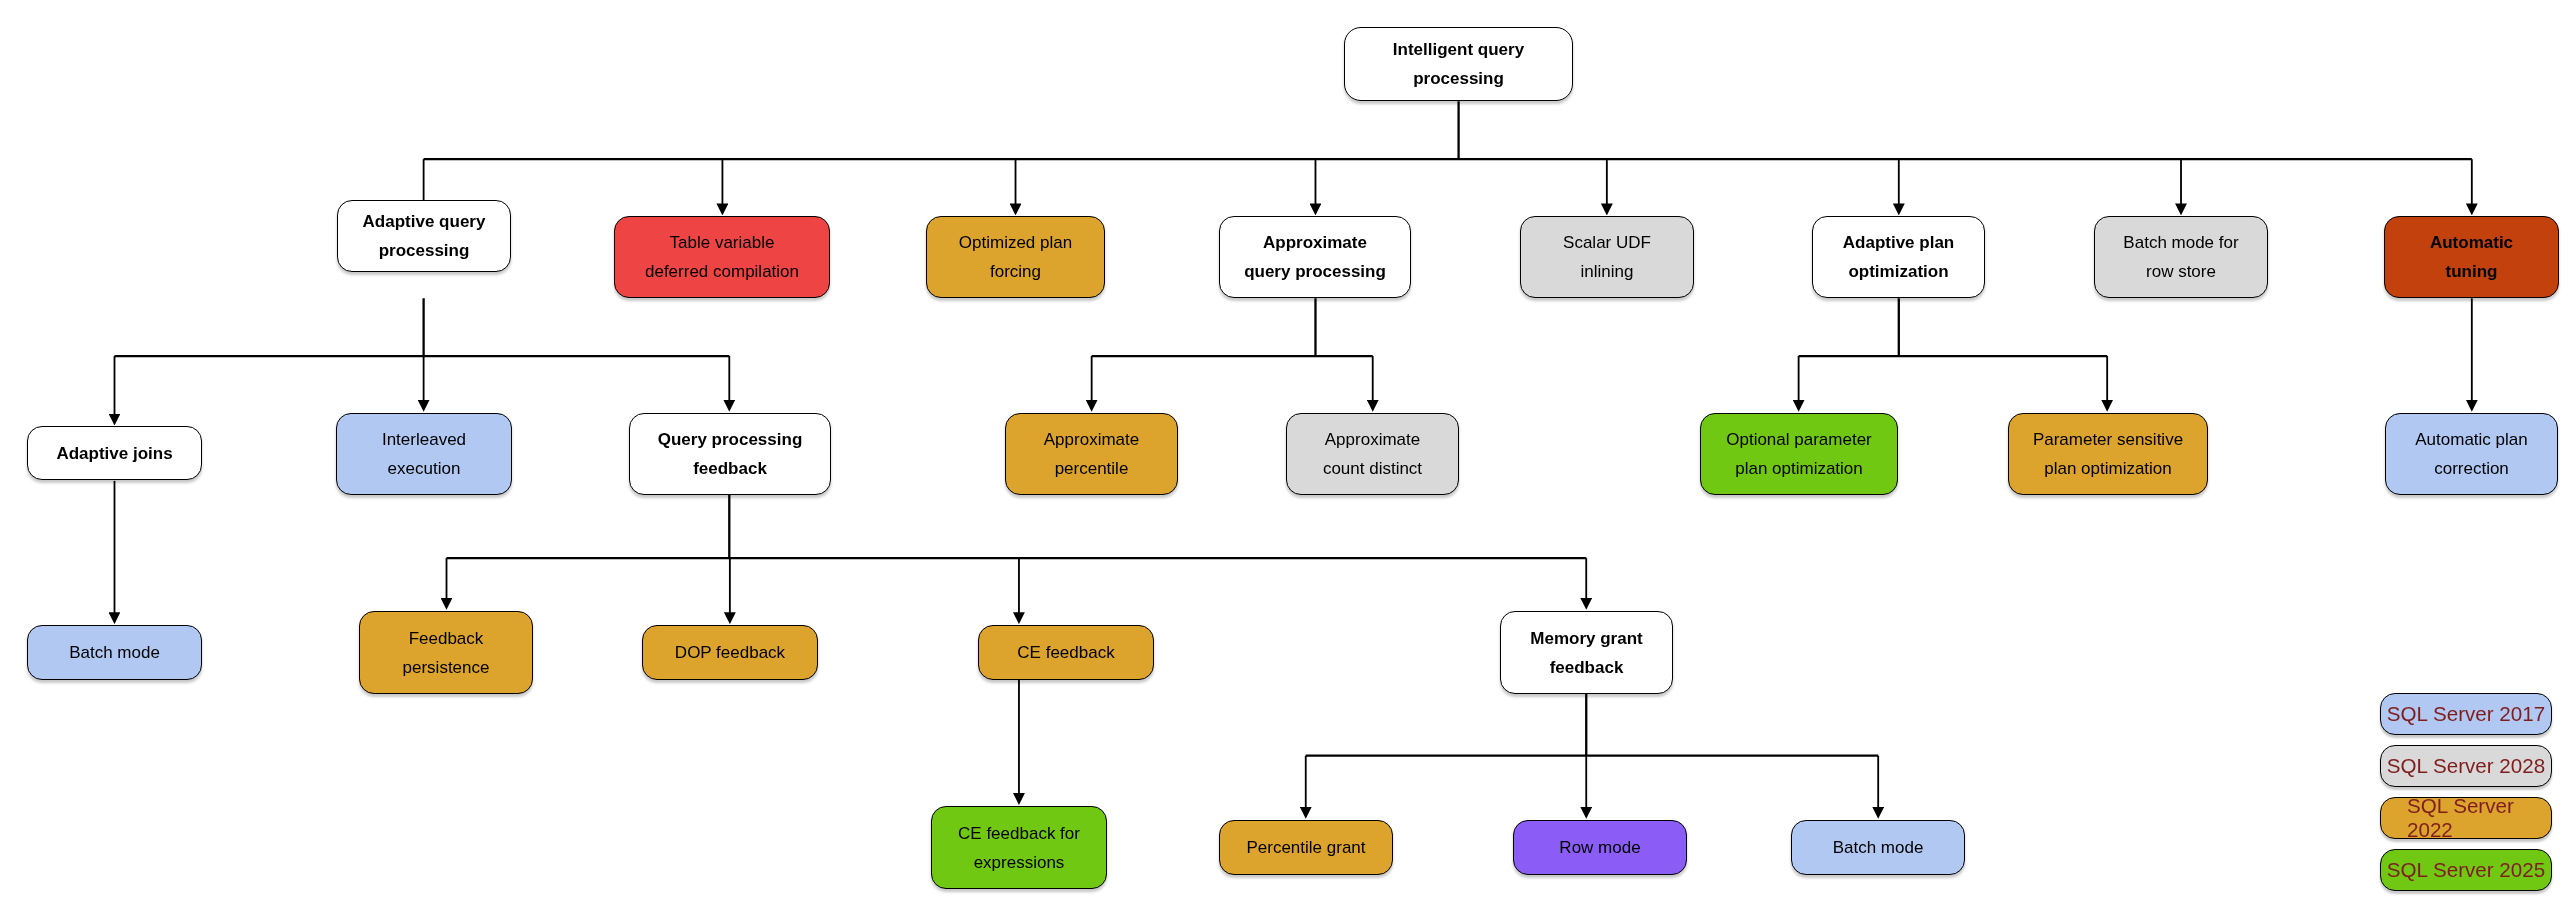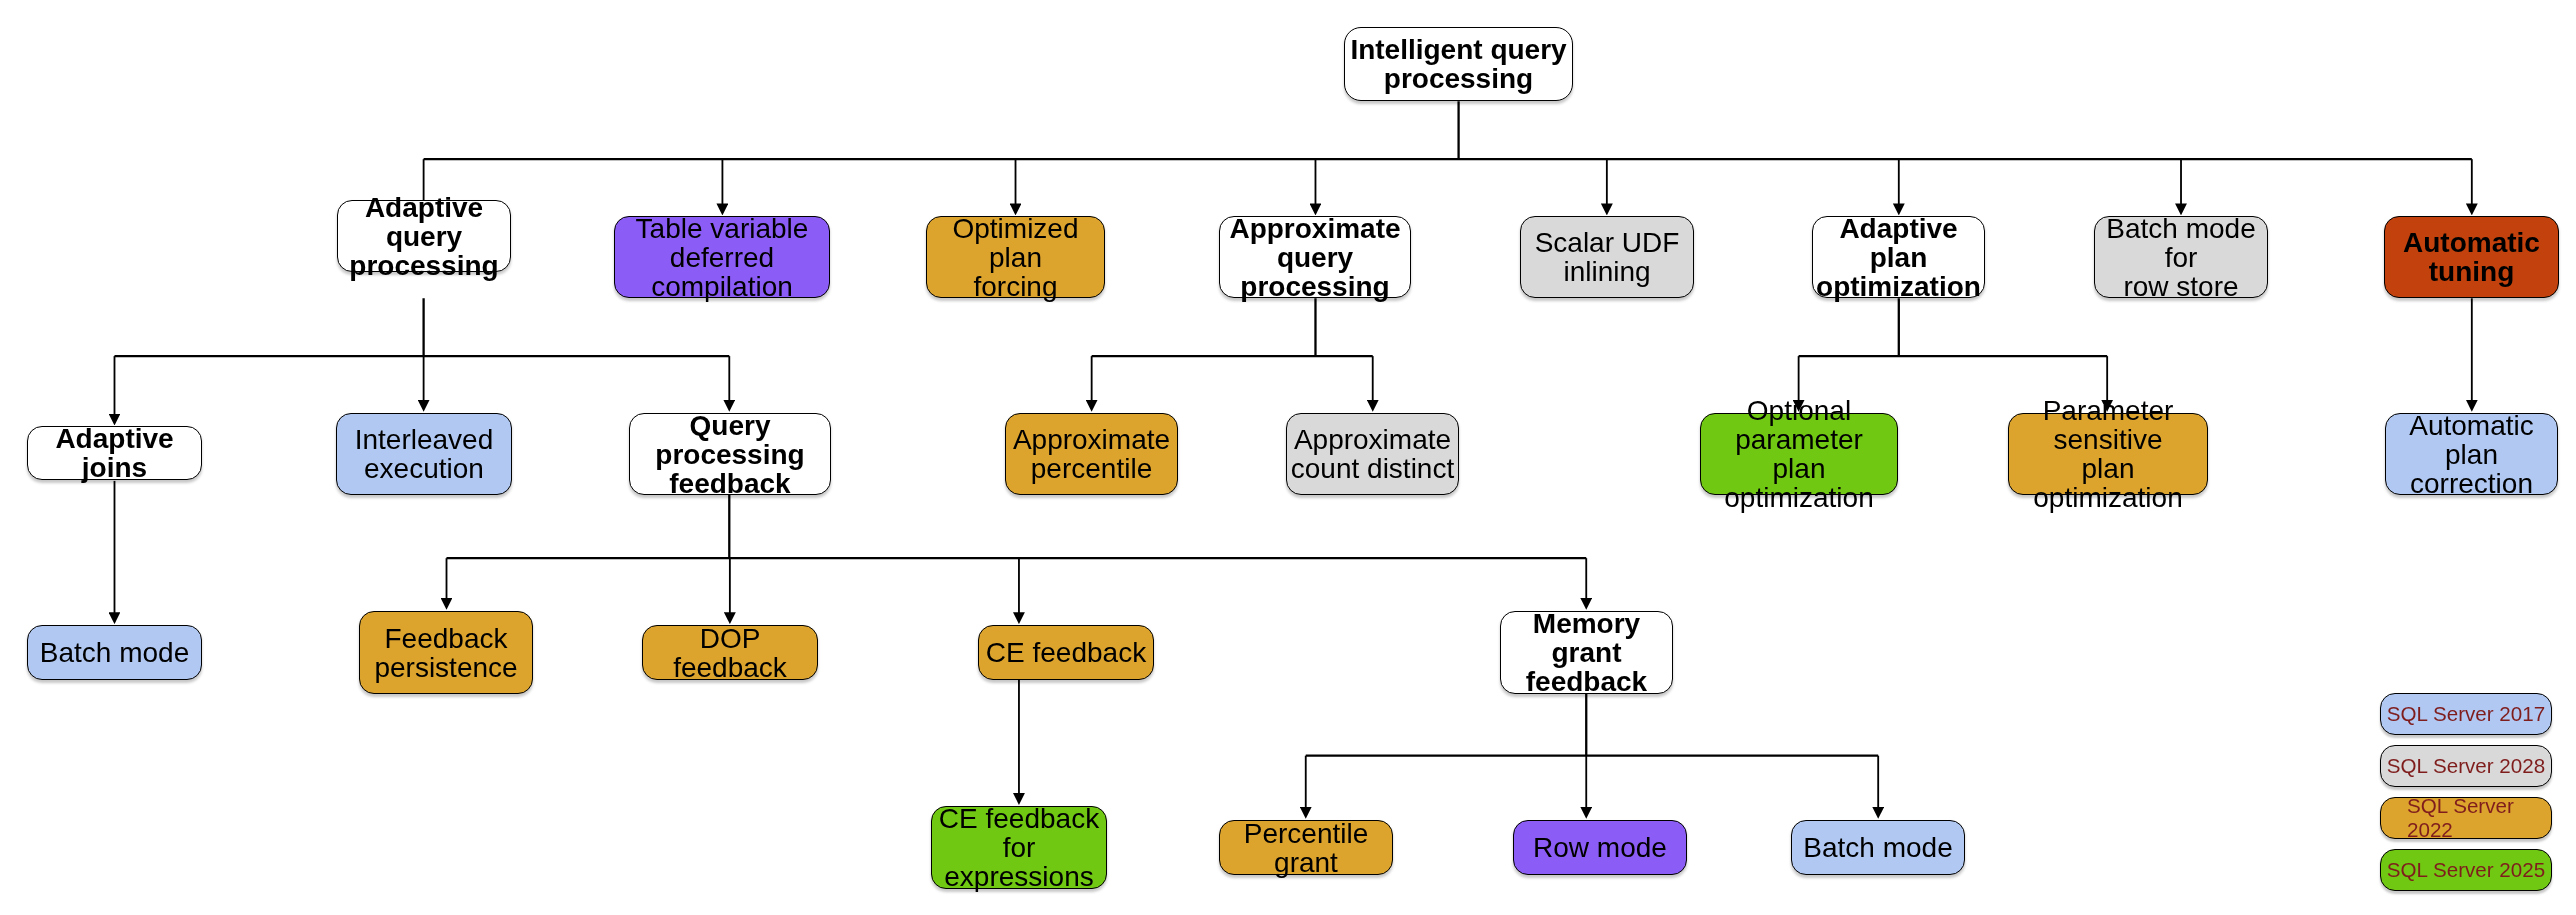--- a/index.html
+++ b/index.html
@@ -12,21 +12,21 @@
   }
   .wires{position:absolute;left:0;top:0;}
   .node{
     position:absolute;
     box-sizing:border-box;
     display:flex;align-items:center;justify-content:center;
     text-align:center;
     white-space:pre-line;
     border:1.7px solid #000;
     border-radius:15px;
-    font-size:28px;line-height:29px;color:#000;
+    font-size:17px;line-height:29px;color:#000;
     background:#fff;
     box-shadow:0 2.9px 2.9px rgba(0,0,0,0.22);
   }
   .bold{font-weight:bold;}
   .pill{
     position:absolute;
     box-sizing:border-box;
     left:2380px;width:172px;height:42px;
     display:flex;align-items:center;justify-content:center;
     border:1.7px solid #000;
@@ -87,21 +87,21 @@
     <path d="M2281 1320 V1425" fill="none" stroke="#000" stroke-width="3.2" marker-end="url(#ah)"></path>
     <path d="M2771 1320 V1425" fill="none" stroke="#000" stroke-width="3.2" marker-end="url(#ah)"></path>
     <path d="M3281 1320 V1425" fill="none" stroke="#000" stroke-width="3.2" marker-end="url(#ah)"></path>
   </svg>
 
   <div class="node bold" style="left: 1344px; top: 27px; width: 229px; height: 74px; border-radius: 17px; background: rgb(255, 255, 255);">Intelligent query
 processing</div>
 
   <div class="node bold" style="left: 337px; top: 200px; width: 174px; height: 72px; background: rgb(255, 255, 255);">Adaptive query
 processing</div>
-  <div class="node" style="left: 614px; top: 216px; width: 216px; height: 82px; background: #8b5cf6;">Table variable
+  <div class="node" style="left: 614px; top: 216px; width: 216px; height: 82px; background: #ef4444;">Table variable
 deferred compilation</div>
   <div class="node" style="left: 926px; top: 216px; width: 179px; height: 82px; background: rgb(220, 163, 45);">Optimized plan
 forcing</div>
   <div class="node bold" style="left: 1219px; top: 216px; width: 192px; height: 82px; background: rgb(255, 255, 255);">Approximate
 query processing</div>
   <div class="node bold" style="left: 1812px; top: 216px; width: 173px; height: 82px; background: rgb(255, 255, 255);">Adaptive plan
 optimization</div>
   <div class="node" style="left: 1520px; top: 216px; width: 174px; height: 82px; background: rgb(217, 217, 217);">Scalar UDF
 inlining</div>
   <div class="node" style="left: 2094px; top: 216px; width: 174px; height: 82px; background: rgb(217, 217, 217);">Batch mode for

